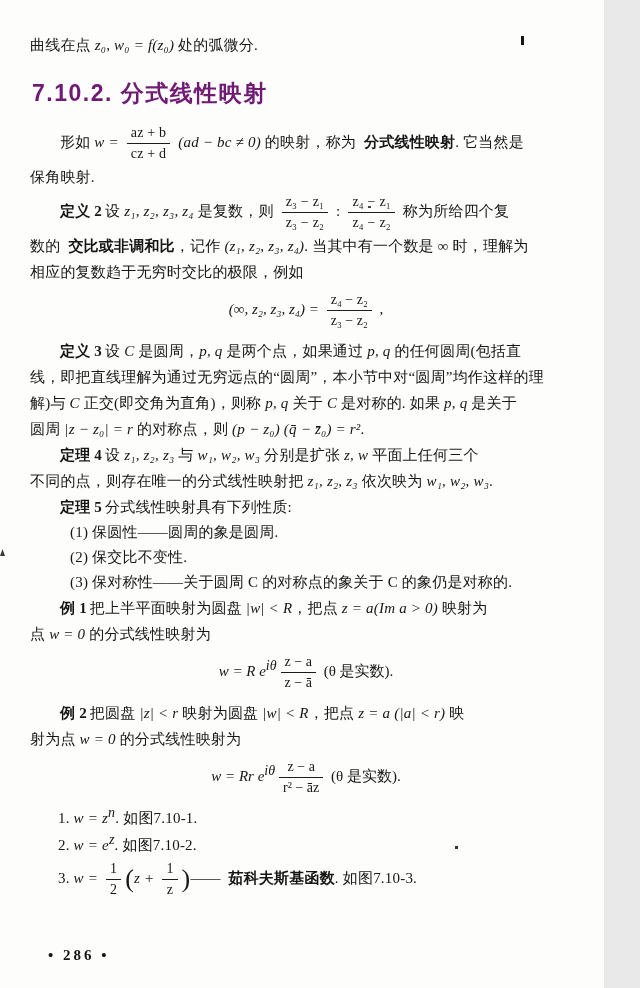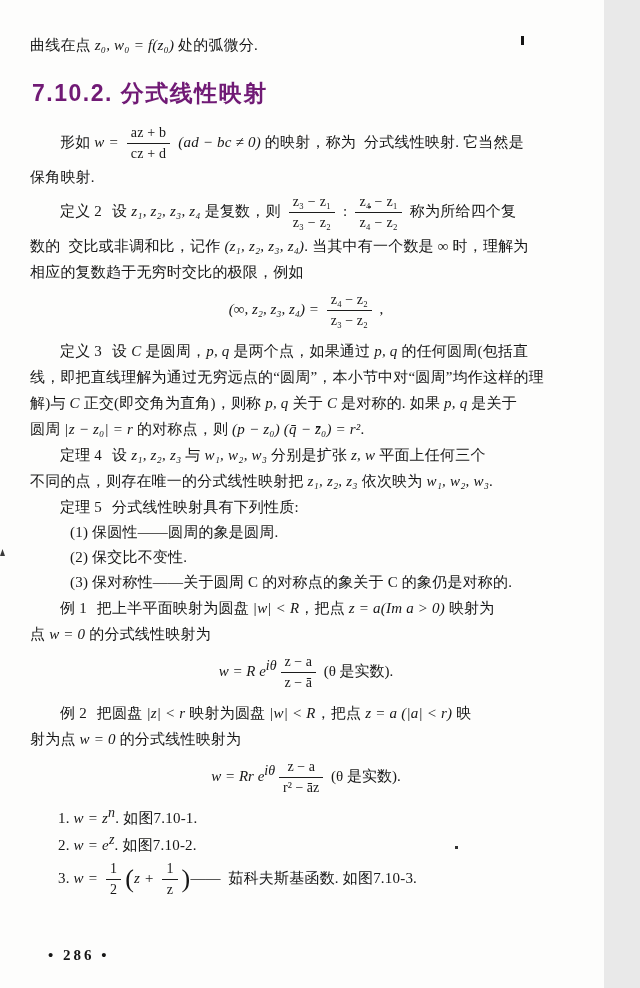--- a/index.html
+++ b/index.html
@@ -24,22 +24,22 @@
     line-height:26px;
     font-size:15px;
     letter-spacing:0.2px;
   }
   .ind{padding-left:30px;}
   .t{font-style:normal;}
   .m{
     font-style:italic;
     font-family:"Liberation Serif","DejaVu Serif",serif;
   }
-  .b{font-weight:400;padding-left:8px;}
-  .lbl{font-weight:400;margin-right:10px;}
+  .b{font-weight:700;padding-left:8px;}
+  .lbl{font-weight:700;margin-right:3px;}
   sup{font-size:14px;line-height:0;}
   sup.m{font-style:italic;}
   .frac{
     display:inline-block;
     vertical-align:middle;
     text-align:center;
     line-height:1;
     margin:2px 4px;
   }
   .frac .fn{

